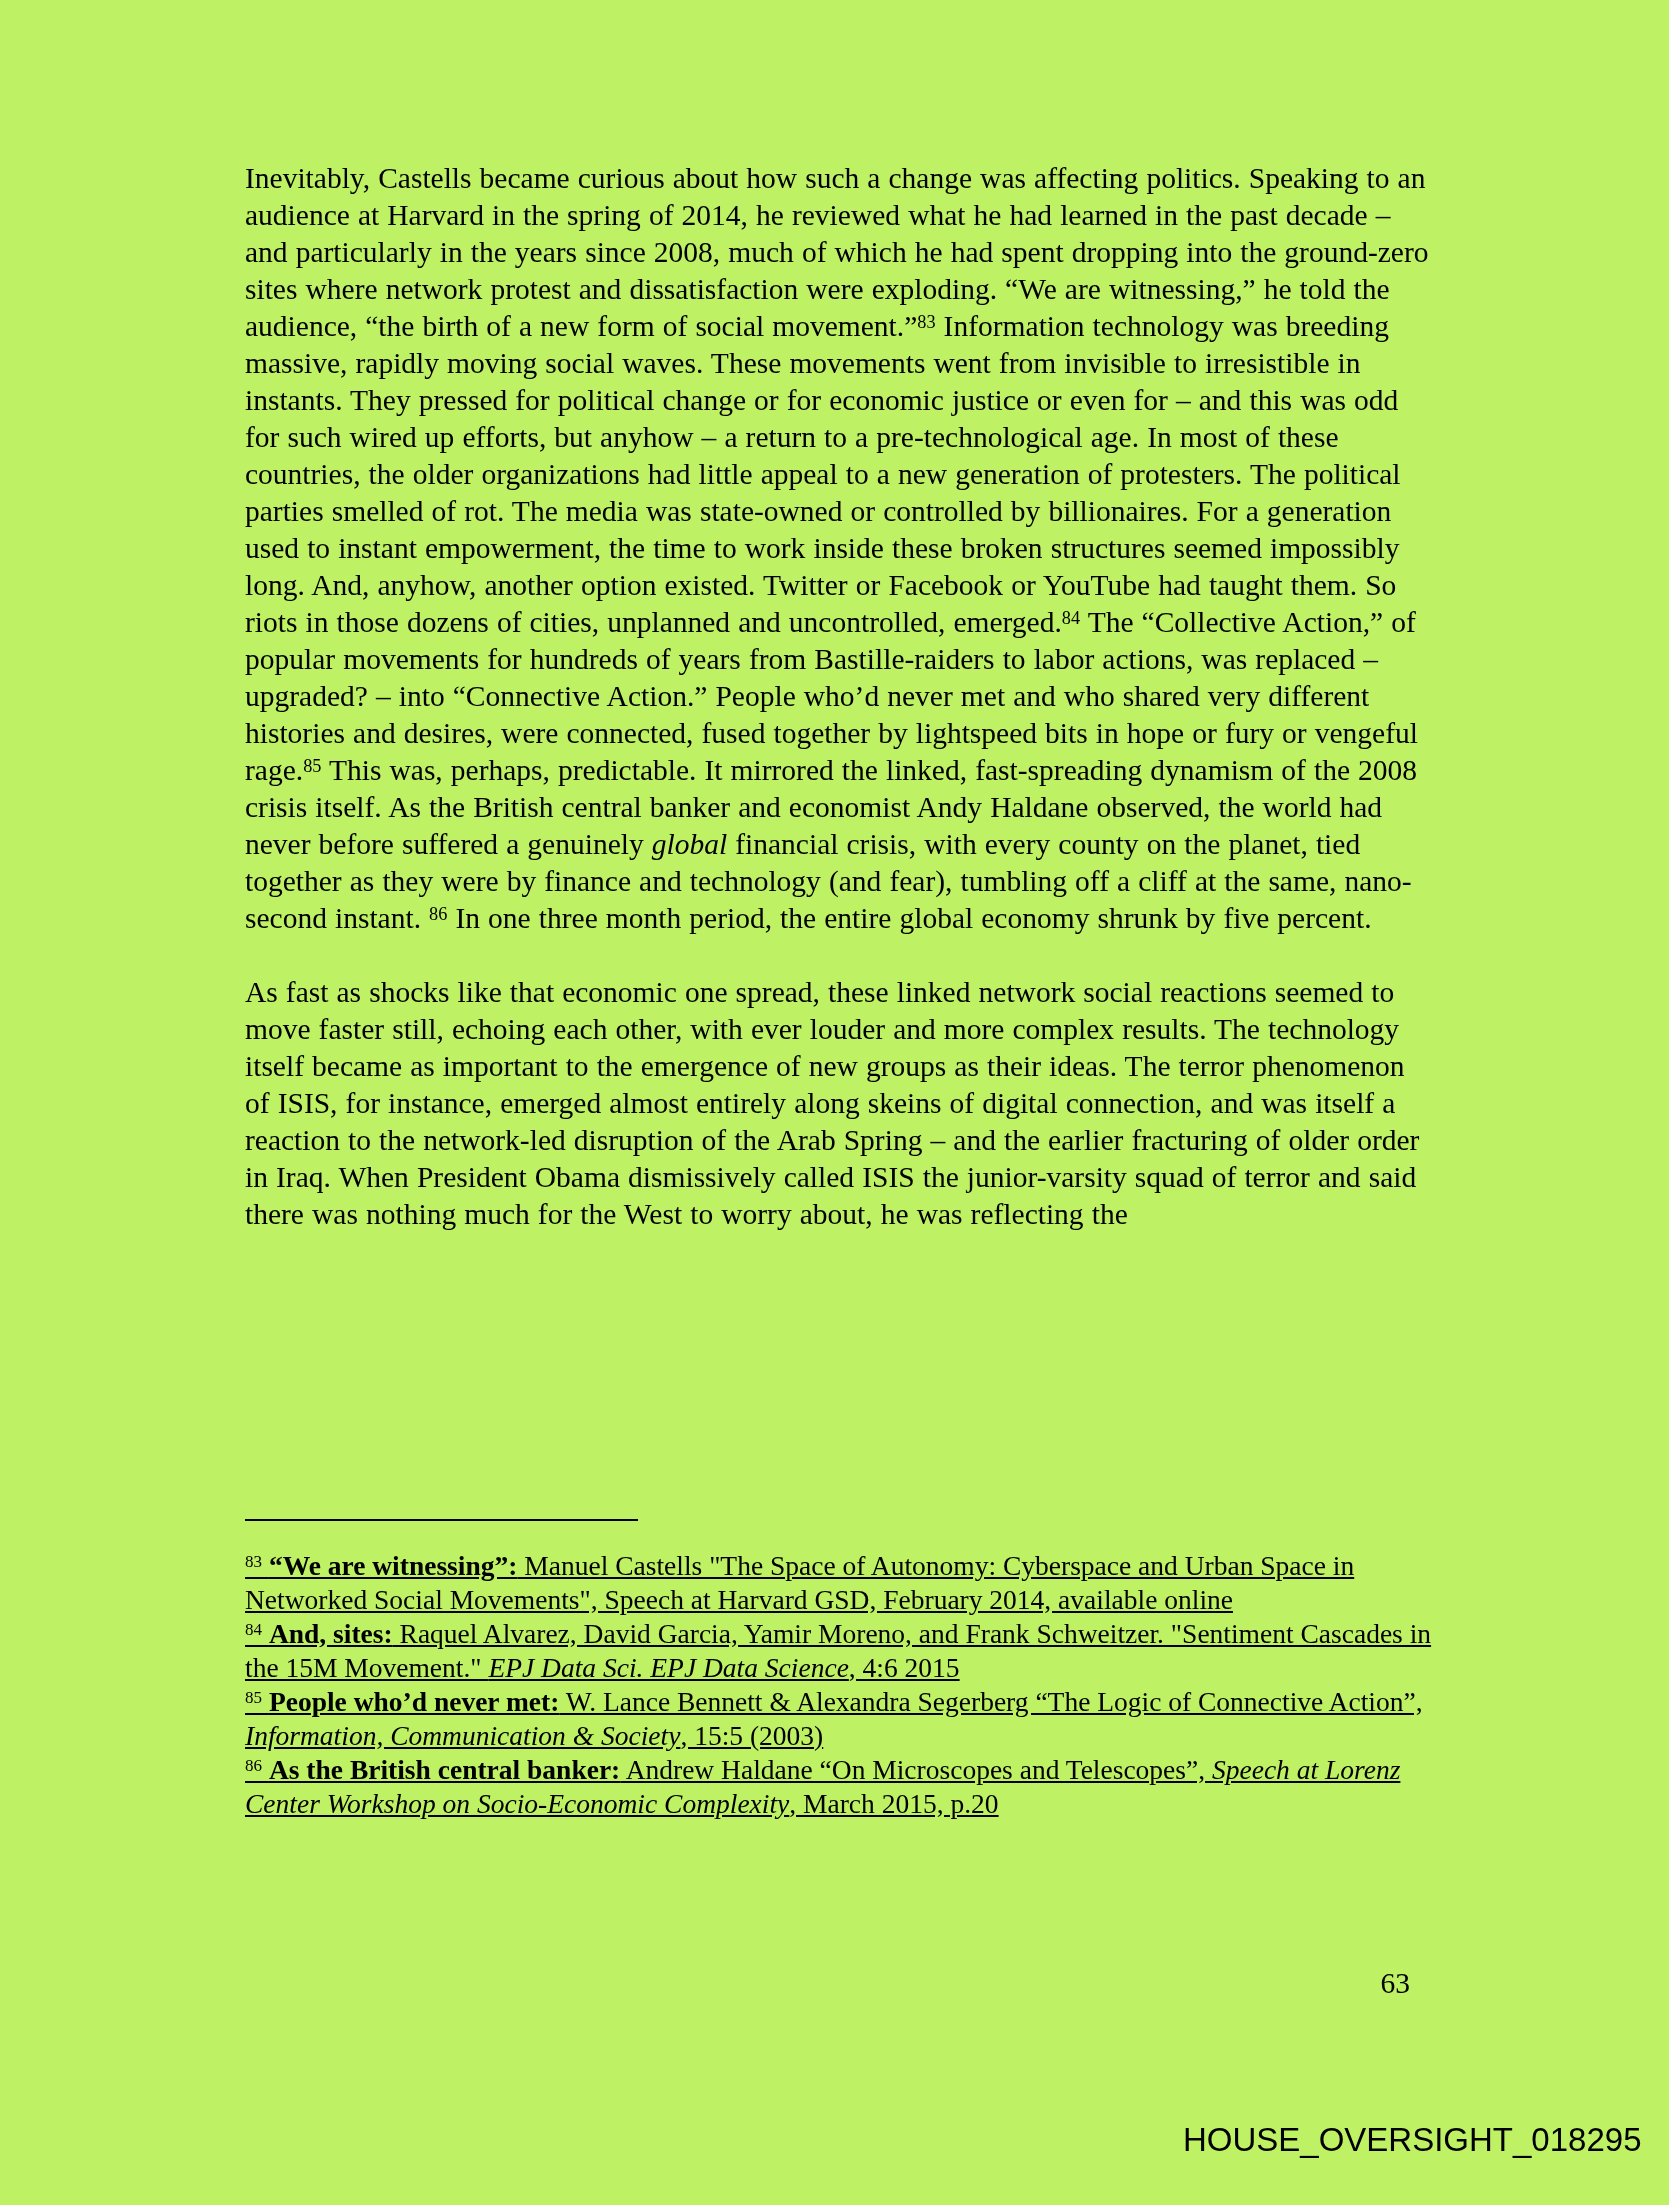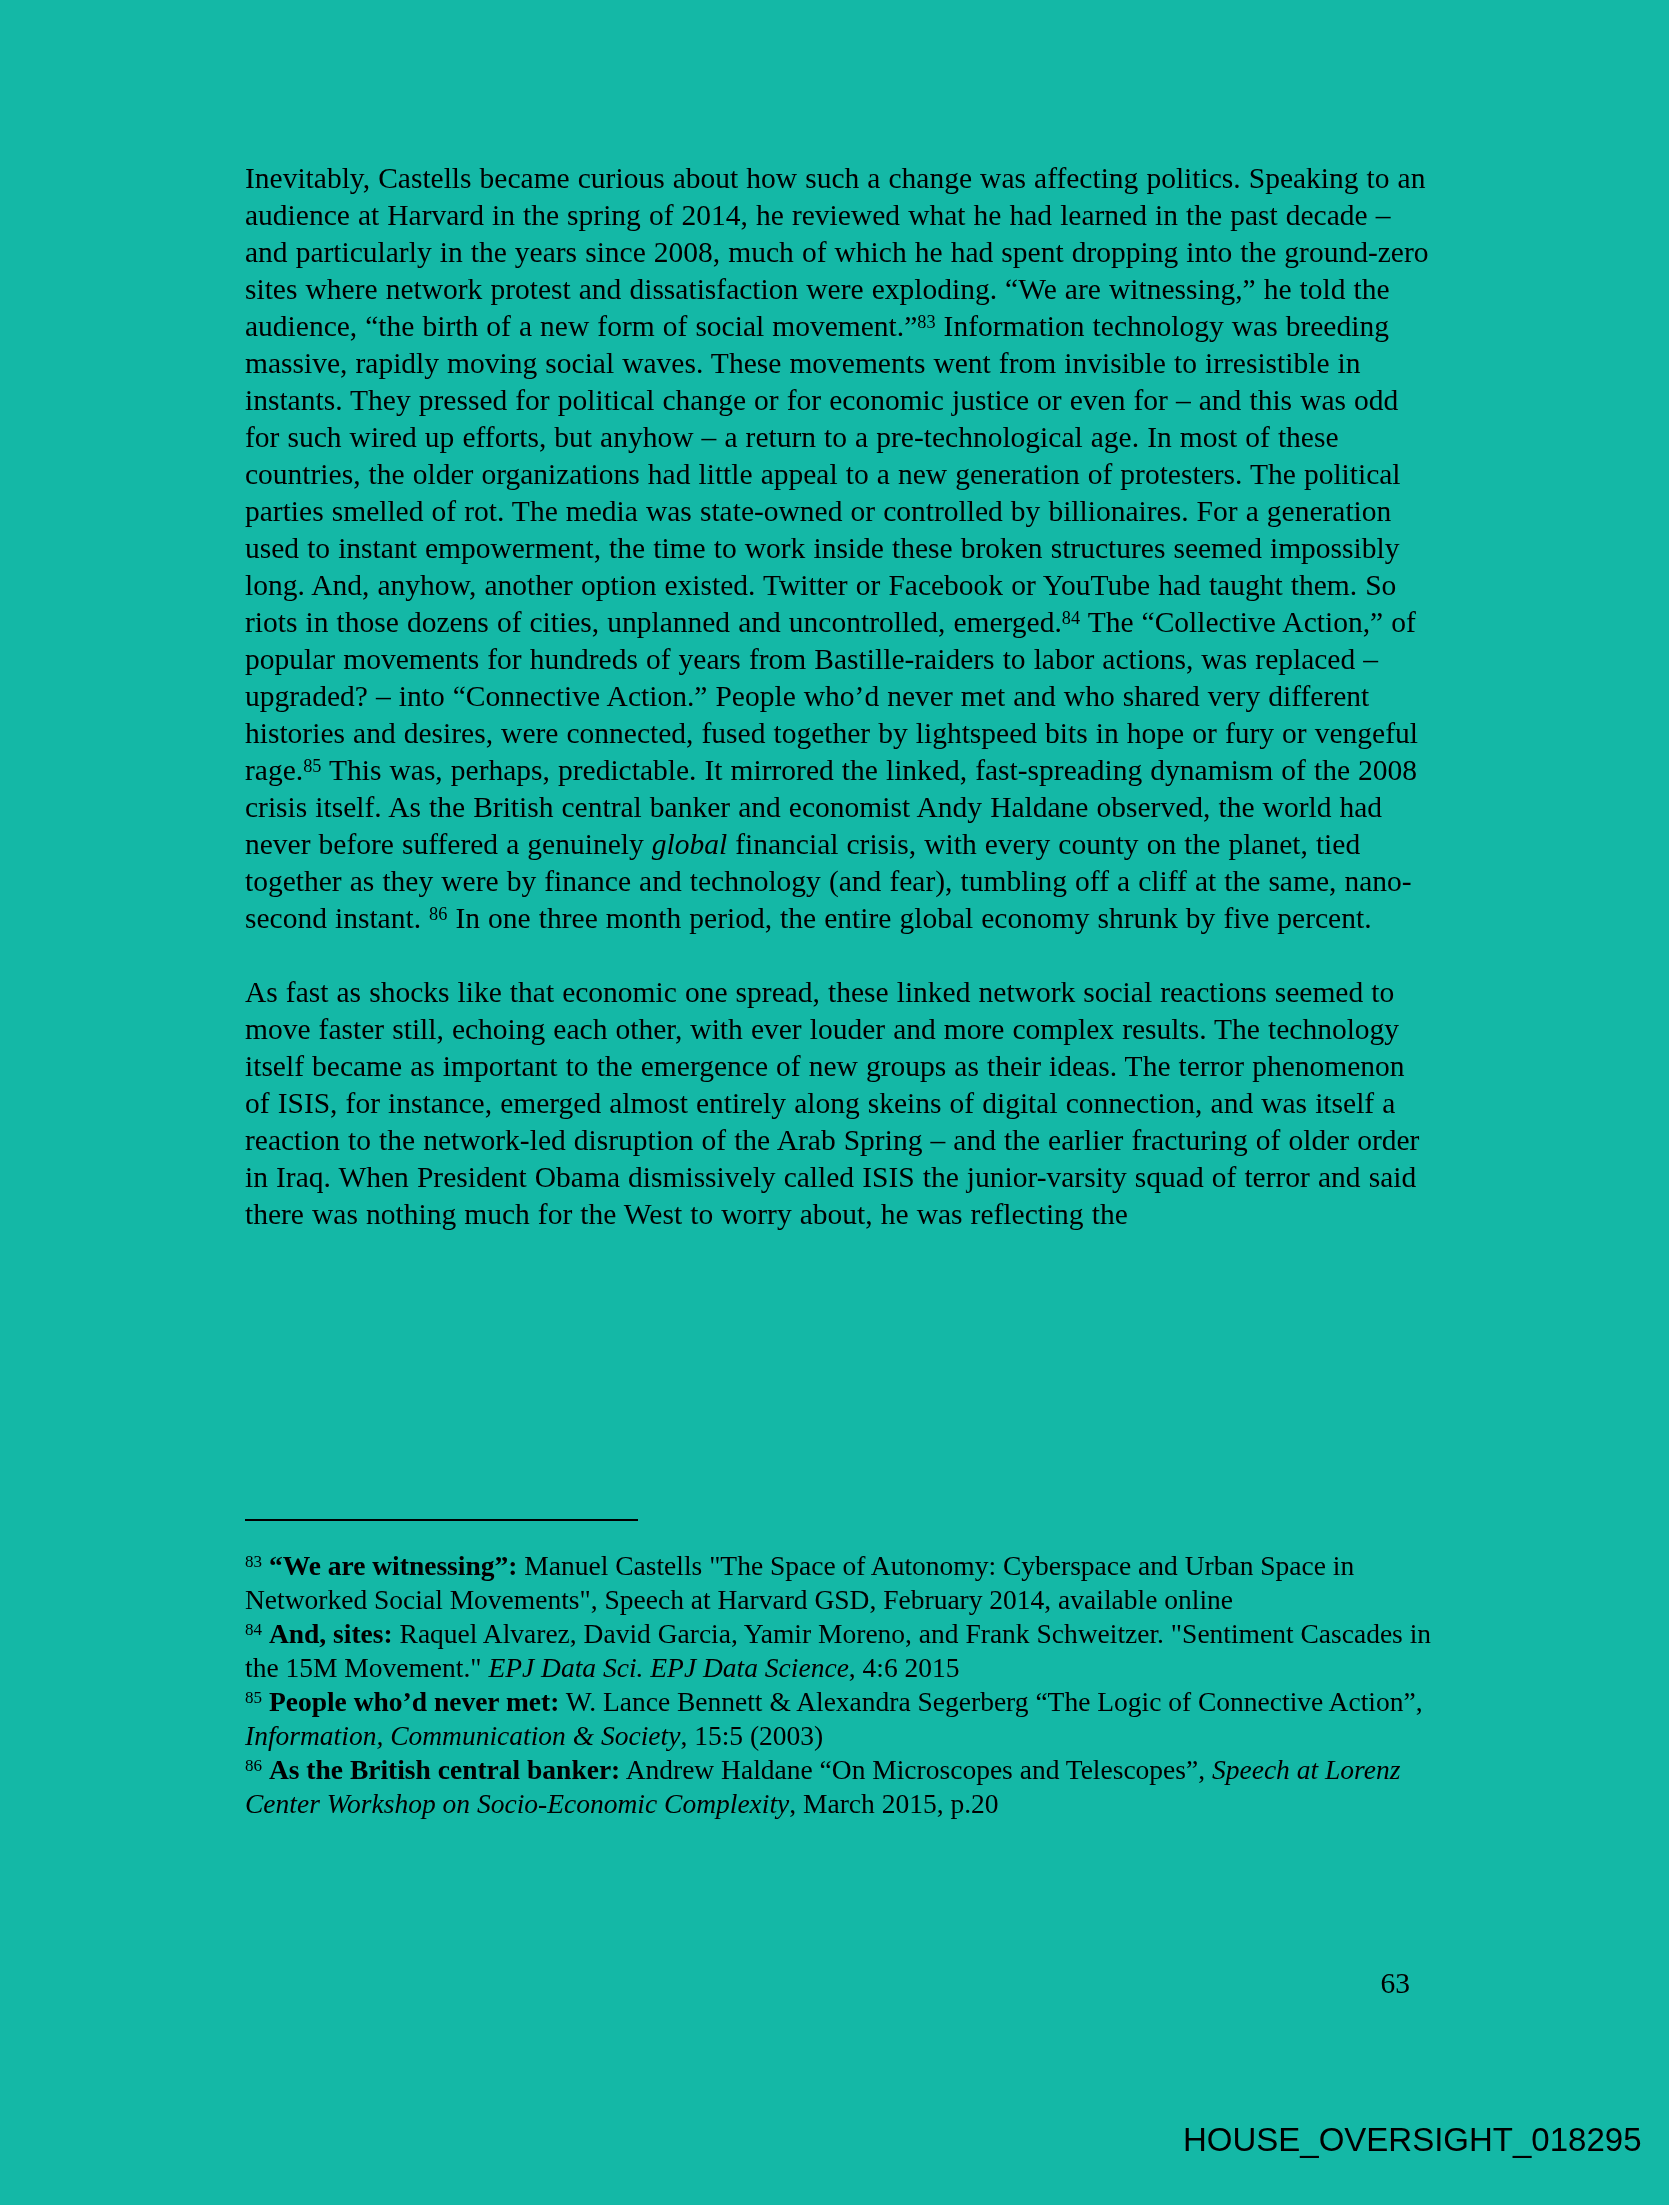--- a/index.html
+++ b/index.html
@@ -4,21 +4,21 @@
 <style>
   html, body {
     margin: 0;
     padding: 0;
     background: #ffffff;
   }
   .page {
     position: relative;
     width: 1669px;
     height: 2205px;
-    background: #14b8a6;
+    background: #bef264;
     color: #000000;
     font-family: "Liberation Serif", "DejaVu Serif", serif;
     overflow: hidden;
   }
   .content {
     position: absolute;
     left: 245px;
     top: 160px;
     width: 1188px;
   }
@@ -50,20 +50,21 @@
     width: 393px;
     height: 0;
     border-top: 2.6px solid #000000;
     margin-bottom: 27.5px;
   }
   .fn {
     margin: 0;
     font-size: 27.5px;
     line-height: 34px;
     text-align: left;
+    text-decoration: underline;
   }
   .fn b.fnl { font-weight: bold; }
   .page-number {
     position: absolute;
     left: 245px;
     top: 1967px;
     width: 1165px;
     text-align: right;
     font-size: 29.5px;
     line-height: 33px;

